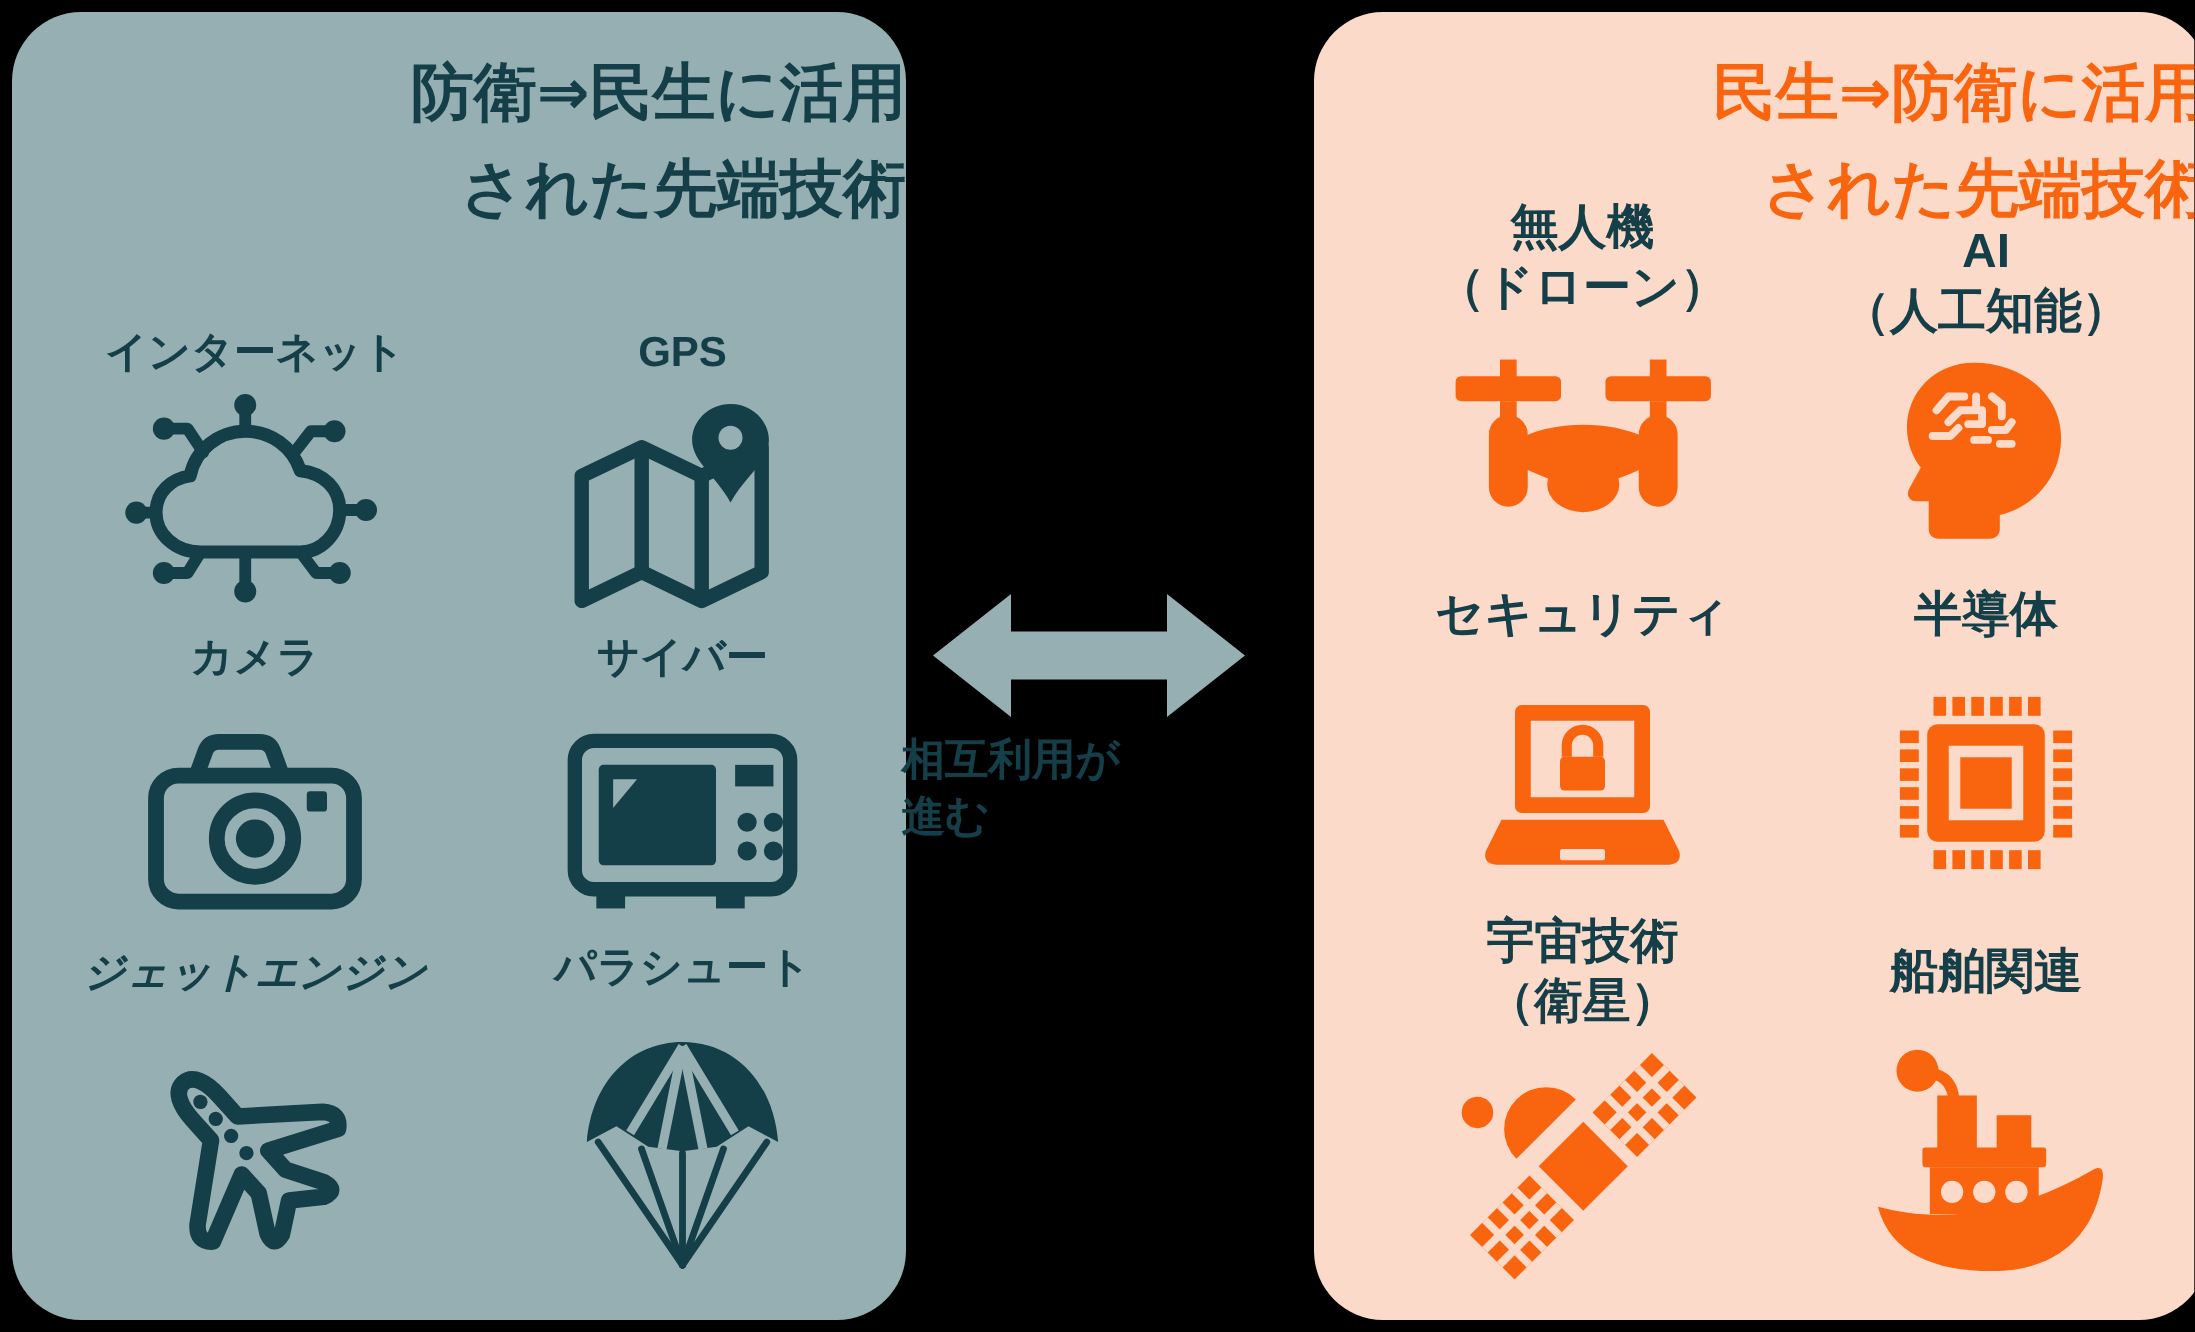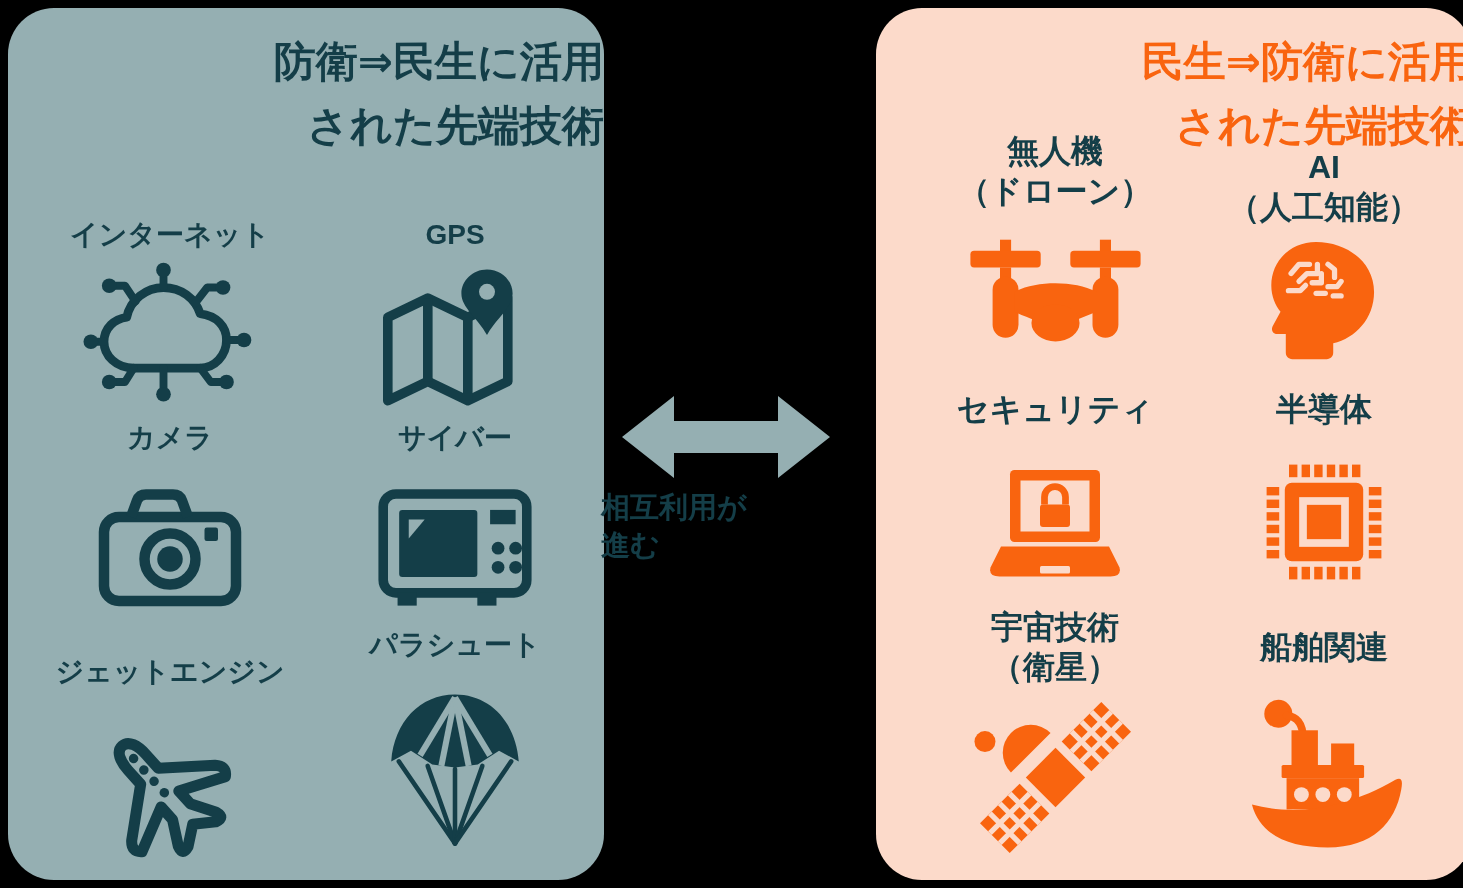--- a/index.html
+++ b/index.html
@@ -113,21 +113,21 @@
           <circle cx="77" cy="44" r="4" fill="currentColor"></circle>
             <circle cx="88" cy="44" r="4" fill="currentColor"></circle>
           <circle cx="77" cy="56" r="4" fill="currentColor"></circle>
             <circle cx="88" cy="56" r="4" fill="currentColor"></circle>
           <rect x="14" y="72" width="12" height="8" fill="currentColor"></rect>
           <rect x="64" y="72" width="12" height="8" fill="currentColor"></rect>
         </svg>
       </div>
     </div>
 
-    <div class="cell" style="left:12px;top:642px;">
+    <div class="cell" style="left:12px;top:618px;font-style:italic;">
       <div class="item-label">ジェットエンジン</div>
       <div class="icon-box" style="margin-top:20px;">
         <svg class="left-icon" width="170" height="170" viewBox="0 0 100 100">
           <g transform="rotate(-42 50 50)">
             <path d="M50 8 C55 8 57 14 57 21 L57 32 L83 53 Q88 58 83 62 L57 50 L57 60 L65 74 Q67 80 61 78 L50 70 L39 78 Q33 80 35 74 L43 60 L43 50 L17 62 Q12 58 17 53 L43 32 L43 21 C43 14 45 8 50 8 Z" fill="none" stroke="currentColor" stroke-width="6.5" stroke-linejoin="round" stroke-linecap="round"></path>
             <circle cx="50" cy="18" r="2.8" fill="currentColor"></circle>
             <circle cx="50" cy="27" r="2.8" fill="currentColor"></circle>
             <circle cx="50" cy="36" r="2.8" fill="currentColor"></circle>
             <circle cx="50" cy="45" r="2.8" fill="currentColor"></circle>
           </g>

